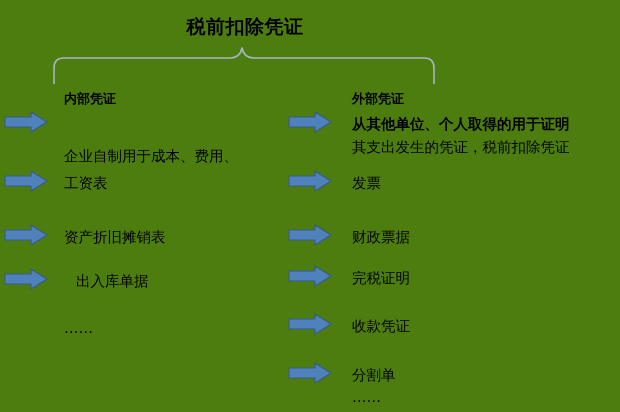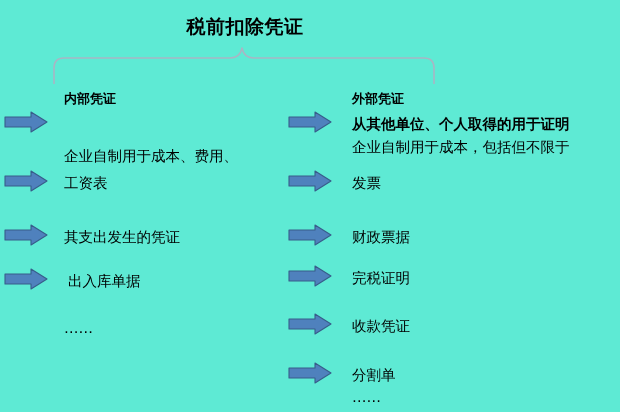--- a/index.html
+++ b/index.html
@@ -4,21 +4,21 @@
 <style>
   html, body {
     margin: 0;
     padding: 0;
     background: #ffffff;
   }
   #canvas {
     position: relative;
     width: 620px;
     height: 412px;
-    background: #5eead4;
+    background: #4d7c0f;
     overflow: hidden;
     font-family: "DejaVu Sans", "Liberation Sans", sans-serif;
     color: #000000;
   }
   .title {
     position: absolute;
     left: 0;
     top: 14px;
     width: 490px;
     text-align: center;
@@ -95,39 +95,39 @@
       <polygon points="1,6 27,6 27,1 43,11 27,21 27,16 1,16" fill="#4F81BD" stroke="#385D8A" stroke-width="1.1" stroke-linejoin="round"></polygon>
     </svg>
   </div>
   <div class="row-label" style="left:64px; top:174px;text-align:right;">工资表</div>
 
   <div class="arrow" style="left:4px; top:224px;">
     <svg viewBox="0 0 44 22" preserveAspectRatio="none">
       <polygon points="1,6 27,6 27,1 43,11 27,21 27,16 1,16" fill="#4F81BD" stroke="#385D8A" stroke-width="1.1" stroke-linejoin="round"></polygon>
     </svg>
   </div>
-  <div class="row-label" style="left:64px; top:228px;">其支出发生的凭证</div>
+  <div class="row-label" style="left:64px; top:228px;">资产折旧摊销表</div>
 
   <div class="arrow" style="left:4px; top:268px;">
     <svg viewBox="0 0 44 22" preserveAspectRatio="none">
       <polygon points="1,6 27,6 27,1 43,11 27,21 27,16 1,16" fill="#4F81BD" stroke="#385D8A" stroke-width="1.1" stroke-linejoin="round"></polygon>
     </svg>
   </div>
-  <div class="row-label" style="left:68px; top:272px;">出入库单据</div>
+  <div class="row-label" style="left:76px; top:272px;">出入库单据</div>
 
   <div class="ellipsis" style="left:64px; top:320px;">……</div>
 
   <div class="arrow" style="left:288px; top:111px;">
     <svg viewBox="0 0 44 22" preserveAspectRatio="none">
       <polygon points="1,6 27,6 27,1 43,11 27,21 27,16 1,16" fill="#4F81BD" stroke="#385D8A" stroke-width="1.1" stroke-linejoin="round"></polygon>
     </svg>
   </div>
   <div class="col-header" style="left:352px; top:90px;">外部凭证</div>
   <div class="col-desc" style="left:352px; top:113px;font-weight:bold;">从其他单位、个人取得的用于证明</div>
-  <div class="col-desc" style="left:352px; top:136px;">企业自制用于成本，包括但不限于</div>
+  <div class="col-desc" style="left:352px; top:136px;">其支出发生的凭证，税前扣除凭证</div>
 
   <div class="arrow" style="left:288px; top:170px;">
     <svg viewBox="0 0 44 22" preserveAspectRatio="none">
       <polygon points="1,6 27,6 27,1 43,11 27,21 27,16 1,16" fill="#4F81BD" stroke="#385D8A" stroke-width="1.1" stroke-linejoin="round"></polygon>
     </svg>
   </div>
   <div class="row-label" style="left:352px; top:174px;">发票</div>
 
   <div class="arrow" style="left:288px; top:224px;">
     <svg viewBox="0 0 44 22" preserveAspectRatio="none">

